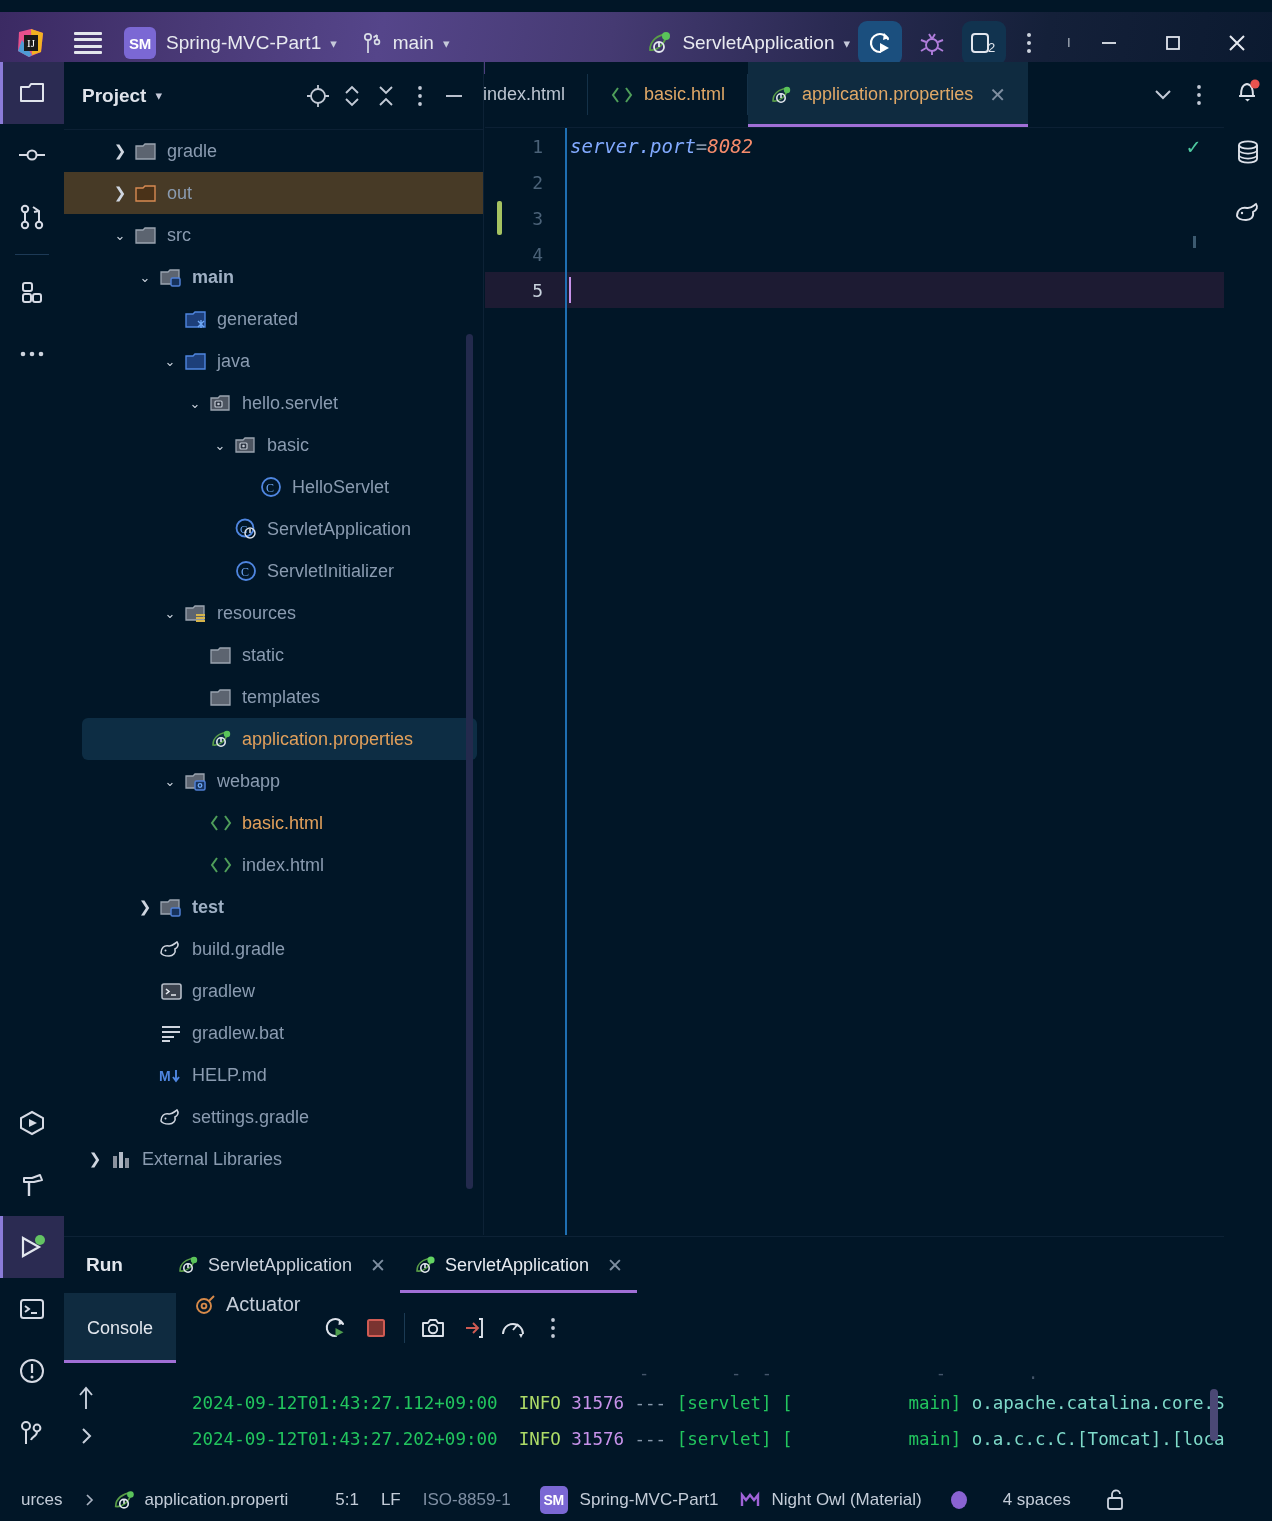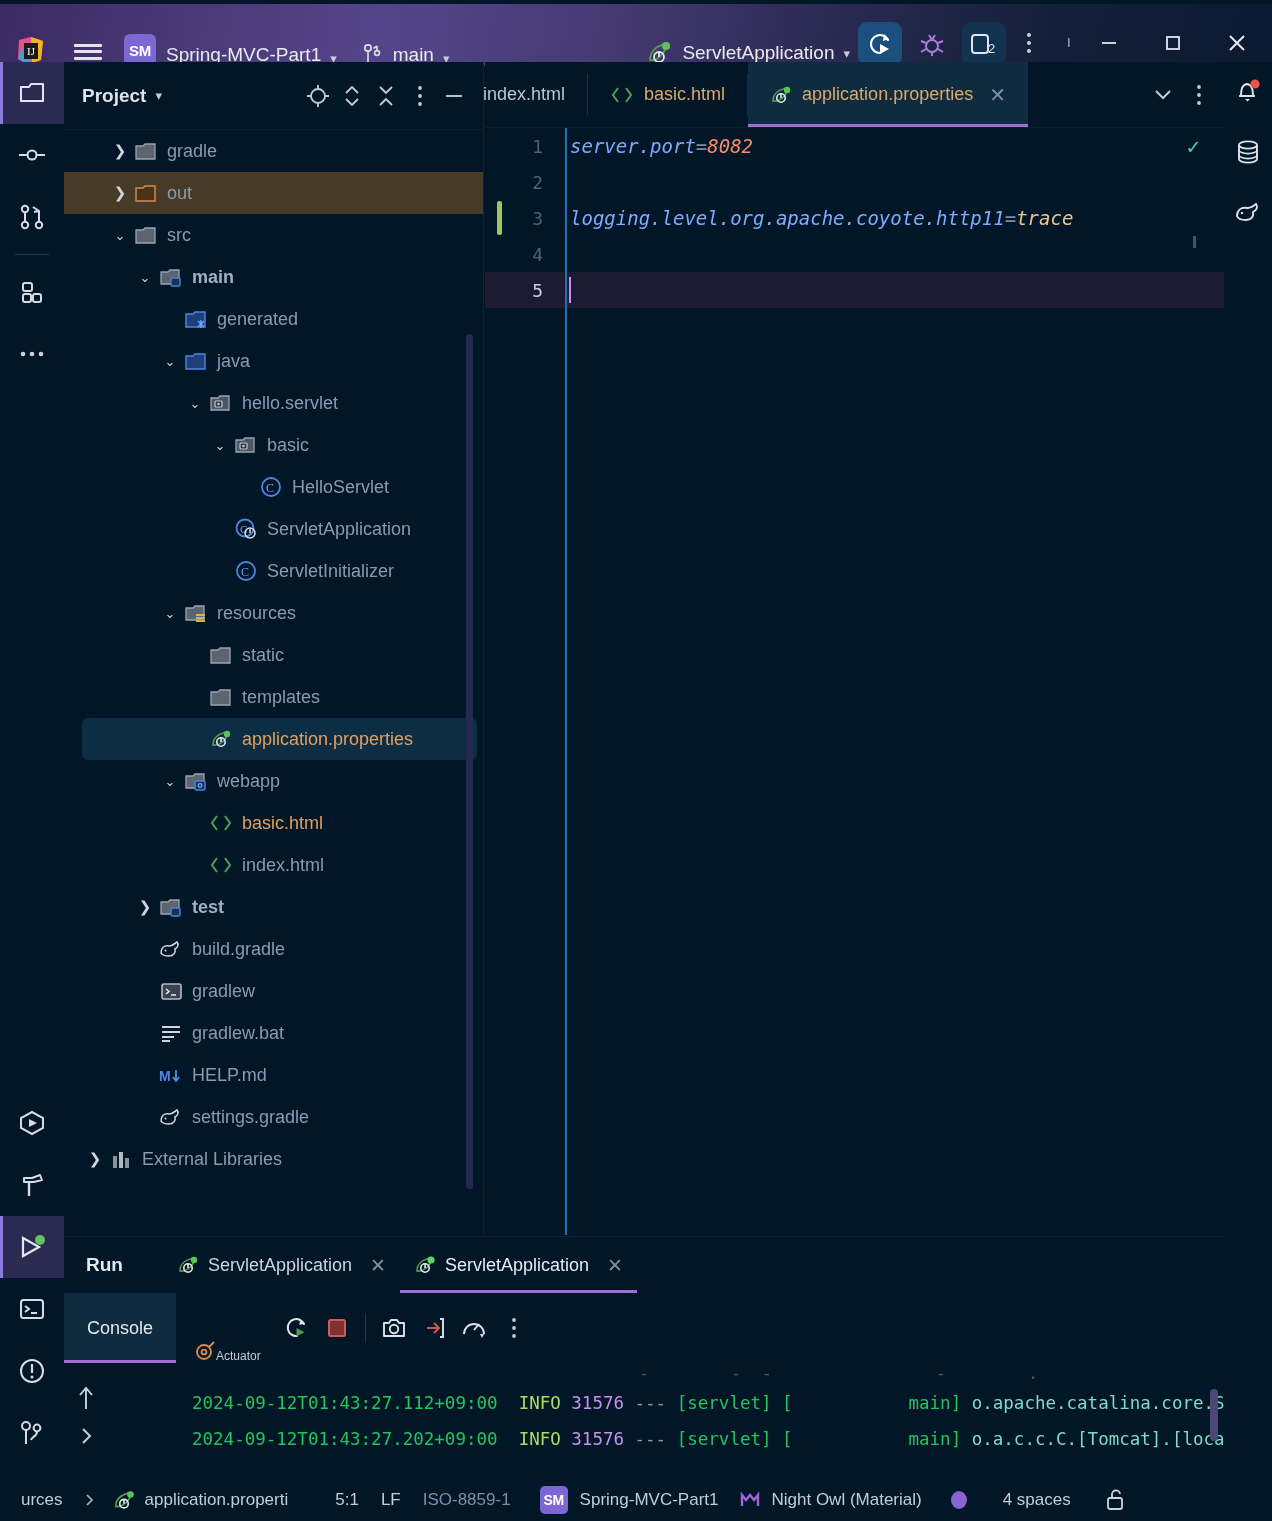--- a/index.html
+++ b/index.html
@@ -5,23 +5,23 @@
   * { box-sizing: border-box; margin: 0; padding: 0; }
   html, body {
     width: 1272px; height: 1521px;
     background: #011627;
     font-family: "Liberation Sans", sans-serif;
     overflow: hidden;
     color: #c5cdd8;
   }
   
   #titlebar {
-    position: absolute; left: 0; top: 4px; width: 1272px; height: 62px;
+    position: absolute; left: 0; top: 12px; width: 1272px; height: 62px;
     background: linear-gradient(100deg, #3b2a63 0%, #4a3a77 16%, #55458a 30%, #453a72 48%, #2a2a52 65%, #142039 82%, #0b1a30 100%);
-    display: flex; align-items: flex-end;
+    display: flex; align-items: center;
   }
   #ij-logo { width: 30px; height: 30px; margin-left: 16px; position: relative; }
   #hamburger { margin-left: 28px; width: 28px; height: 22px; display: flex; flex-direction: column; justify-content: space-between; cursor: pointer; }
   #hamburger i { display: block; height: 3px; background: #e3e6ec; border-radius: 1px; }
   .proj-badge {
     width: 32px; height: 32px; border-radius: 6px; background: #7b68d4;
     color: #fff; font-size: 15px; font-weight: bold; display: flex;
     align-items: center; justify-content: center; margin-left: 22px; letter-spacing: -0.3px;
   }
   .tb-label { font-size: 19px; color: #e8eaf0; margin-left: 10px; white-space: nowrap; }
@@ -130,21 +130,21 @@
     padding: 0 14px; height: 56px; cursor: pointer; position: relative; white-space: nowrap;
   }
   .rtab.sel::after { content:""; position:absolute; left:0; bottom:0; width:100%; height:3px; background:#a06fd6; }
   .rtab .x { color: #7e8ea0; font-size: 19px; margin-left: 9px; }
   #console-bar { height: 70px; display: flex; align-items: stretch; }
   #console-tab {
     width: 112px; display: flex; align-items: center; justify-content: center;
     background: #0f2b40; font-size: 18px; color: #e3e7ee; position: relative; cursor: pointer;
   }
   #console-tab::after { content:""; position:absolute; left:0; bottom:0; width:100%; height:3px; background:#a06fd6; }
-  .cb-item { display: flex; align-items: flex-end; padding: 0 16px; font-size: 12px; cursor: pointer; }
+  .cb-item { display: flex; align-items: flex-start; gap: 10px; padding: 0 16px; font-size: 20px; cursor: pointer; }
   .cb-icon { width: 40px; display: flex; align-items: center; justify-content: center; cursor: pointer; }
   .cb-sep { width: 1px; background: #1b3a53; margin: 20px 8px; }
   #log {
     position: relative; height: 116px; font-family: "DejaVu Sans Mono", monospace;
     font-size: 17.5px; overflow: hidden;
   }
   .logrow { height: 36px; display: flex; align-items: center; white-space: pre; }
   .log-nav { position: absolute; left: 12px; top: 22px; width: 44px; }
   .lg-w { color: #22c55e; }
   .lg-info { color: #addb67; }
@@ -696,21 +696,20 @@
   <div id="code">
     <div class="cline">
         <span class="gutter">1</span>
         <span class="ctext"><span class="ck">server.port</span><span class="ceq">=</span><span class="cnum">8082</span></span>
       </div>
       <div class="cline">
         <span class="gutter">2</span>
       </div>
       <div class="cline">
         <span class="gutter">3</span>
-        <span class="ctext"><span class="ck">logging.level.org.apache.coyote.http11</span><span class="ceq">=</span><span class="cstr">trace</span></span>
       </div>
       <div class="cline">
         <span class="gutter">4</span>
         <span class="ctext"></span>
       </div>
       <div class="cline cur">
         <span class="gutter cur">5</span>
         <span class="ctext"></span>
       </div>
       <div id="vline"></div>

